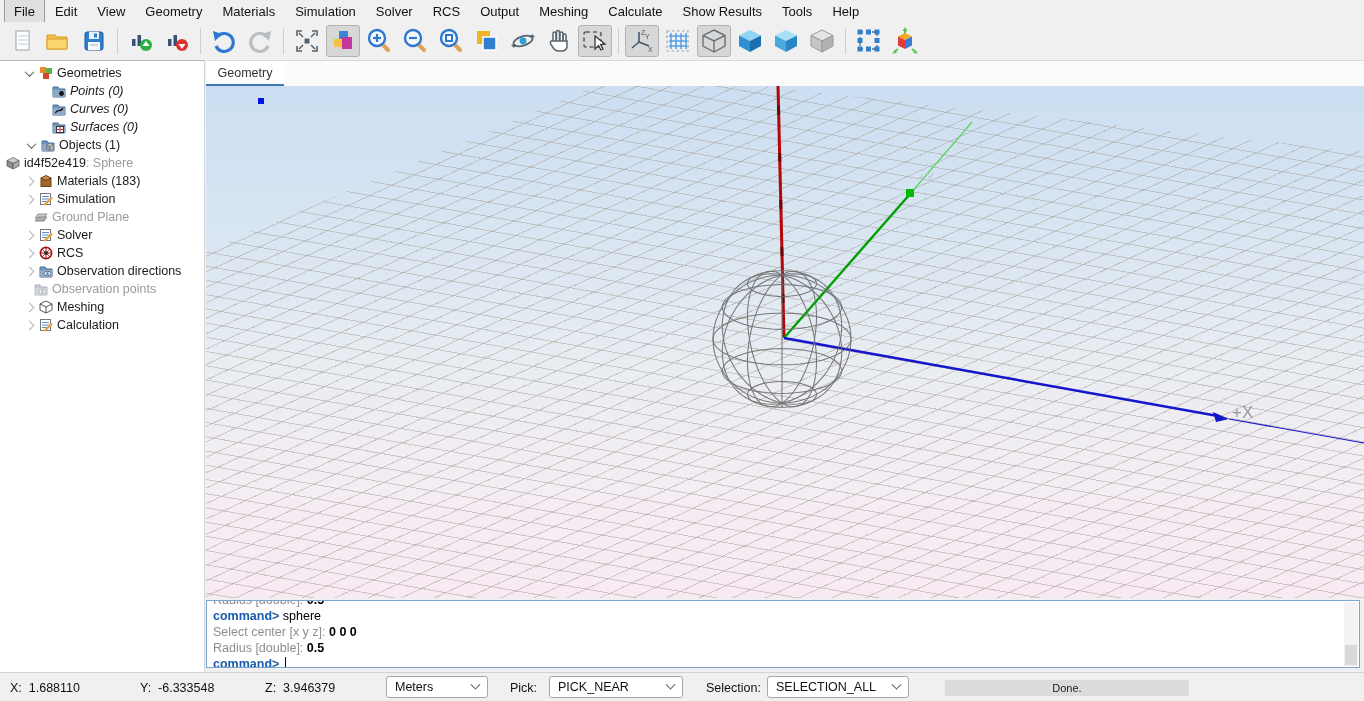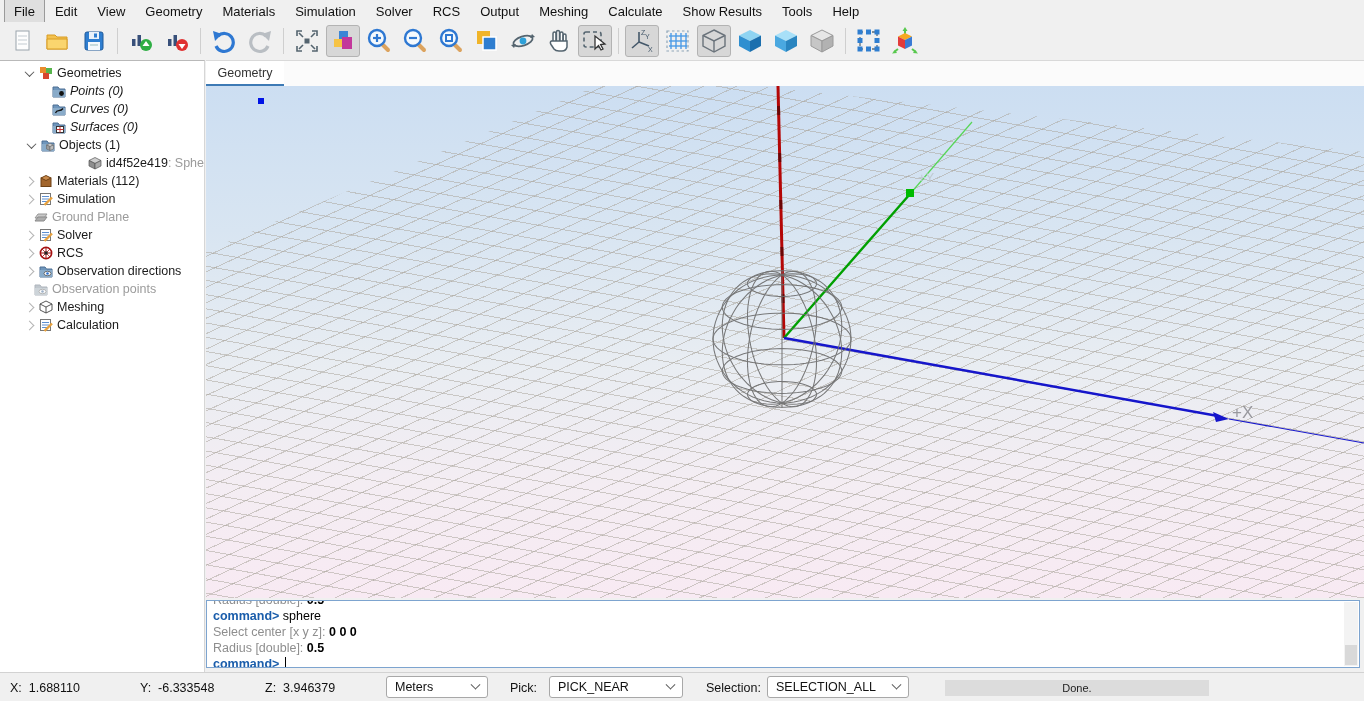--- a/index.html
+++ b/index.html
@@ -21,21 +21,21 @@
   
   .sidebar { position:absolute; left:0; top:60px; width:205px; height:612px; background:#ffffff; border-top:1px solid #b9b9b9; border-right:1px solid #d6d6d6; overflow:hidden; }
   .tree-row { position:relative; height:18px; display:flex; align-items:center; font-size:12.5px; white-space:nowrap; cursor:default; }
   .tree-row .lbl { margin-left:4px; }
   .tree-row.disabled .lbl { color:#9b9b9b; }
   .suffix { color:#9b9b9b; }
   .exp { width:7px; height:7px; display:inline-block; flex:none; }
   .exp.open { border-right:1.6px solid #595959; border-bottom:1.6px solid #595959; transform:rotate(45deg) translate(-1px,-1px); }
   .exp.closed { border-right:1.6px solid #b4b4b4; border-bottom:1.6px solid #b4b4b4; transform:rotate(-45deg); }
   .ticon { flex:none; margin-left:6px; }
-  .ind0 { padding-left:26px; } .ind1 { padding-left:28px; } .ind2 { padding-left:46px;font-style:italic; } .ind3 { padding-left:82px; }
+  .ind0 { padding-left:26px; } .ind1 { padding-left:28px; } .ind2 { padding-left:46px;font-style:italic; } .ind3 { }
 
   
   .tabbar { position:absolute; left:206px; top:60px; width:1158px; height:26px; background:#fbfbfb; border-top:1px solid #d9d9d9; }
   .tab { position:absolute; left:0; top:0; width:78px; height:26px; background:#ffffff; display:flex; align-items:center; justify-content:center; font-size:12.5px; color:#333; border-bottom:3px solid #3d7ab5; }
 
   
   .viewport { position:absolute; left:206px; top:86px; width:1158px; height:512px; overflow:hidden;
     background:linear-gradient(180deg,#ccdef2 0%, #d8e5f2 28%, #e9edf2 55%, #f4edf3 78%, #f8eaf3 100%); }
   .gridplane { position:absolute; inset:0;
     background:
@@ -54,21 +54,21 @@
   .cval { color:#000; font-weight:bold; }
   .cursor { display:inline-block; width:1px; height:13px; background:#000; vertical-align:-2px; margin-left:2px; }
   .cscroll { position:absolute; right:1px; top:1px; width:14px; height:64px; background:#f3f3f3; }
   .cthumb { position:absolute; left:1px; bottom:1px; width:12px; height:20px; background:#d9d9d9; }
 
   
   .statusbar { position:absolute; left:0; top:672px; width:1364px; height:29px; background:#f0f0f0; border-top:1px solid #d2d2d2; font-size:12.5px; }
   .sb-text { position:absolute; top:8px; color:#111; }
   .sb-select { position:absolute; top:3px; height:22px; background:#fff; border:1px solid #a8a8a8; border-radius:3px; display:flex; align-items:center; padding:0 8px; color:#111;justify-content:space-between; }
   .sb-select .chev { margin-left:auto; width:7px; height:7px; border-right:1.4px solid #5a5a5a; border-bottom:1.4px solid #5a5a5a; transform:rotate(45deg) translate(-2px,-2px); }
-  .progress { position:absolute; left:945px; top:7px; width:264px; height:16px; background:#dcdcdc; display:flex; align-items:center; justify-content:center; font-size:11px; color:#222; }
+  .progress { position:absolute; left:945px; top:7px; width:244px; height:16px; background:#dcdcdc; display:flex; align-items:center; justify-content:center; font-size:11px; color:#222; }
 </style>
 </head>
 <body>
 
 <div class="window">
 
   <div class="menubar">
     <span class="menu-item active">File</span>
     <span class="menu-item">Edit</span>
     <span class="menu-item">View</span>
@@ -358,21 +358,21 @@
         </svg>
       <span class="lbl">id4f52e419</span>
       <span class="lbl suffix" style="margin-left:0"> : Sphere</span>
     </div>
     <div class="tree-row ind0">
       <span class="exp closed"></span>
       <svg class="ticon" width="14" height="14">
           <rect x="2" y="4" width="10" height="8.5" fill="#a2652c" stroke="#6e4115"></rect>
           <polygon points="2,4 7,1.5 12,4 7,6.5" fill="#c98a4b" stroke="#6e4115"></polygon>
         </svg>
-      <span class="lbl">Materials (112)</span>
+      <span class="lbl">Materials (183)</span>
     </div>
     <div class="tree-row ind0">
       <span class="exp closed"></span>
       <svg class="ticon" width="14" height="14">
           <rect x="1.5" y="1.5" width="10" height="11" fill="#fff" stroke="#777"></rect>
           <line x1="3" y1="4.5" x2="10" y2="4.5" stroke="#5e8fd0"></line>
           <line x1="3" y1="7" x2="10" y2="7" stroke="#5e8fd0"></line>
           <line x1="3" y1="9.5" x2="8" y2="9.5" stroke="#5e8fd0"></line>
           <line x1="5.5" y1="13" x2="13" y2="5.5" stroke="#e8a13c" stroke-width="2.4"></line>
         </svg>

